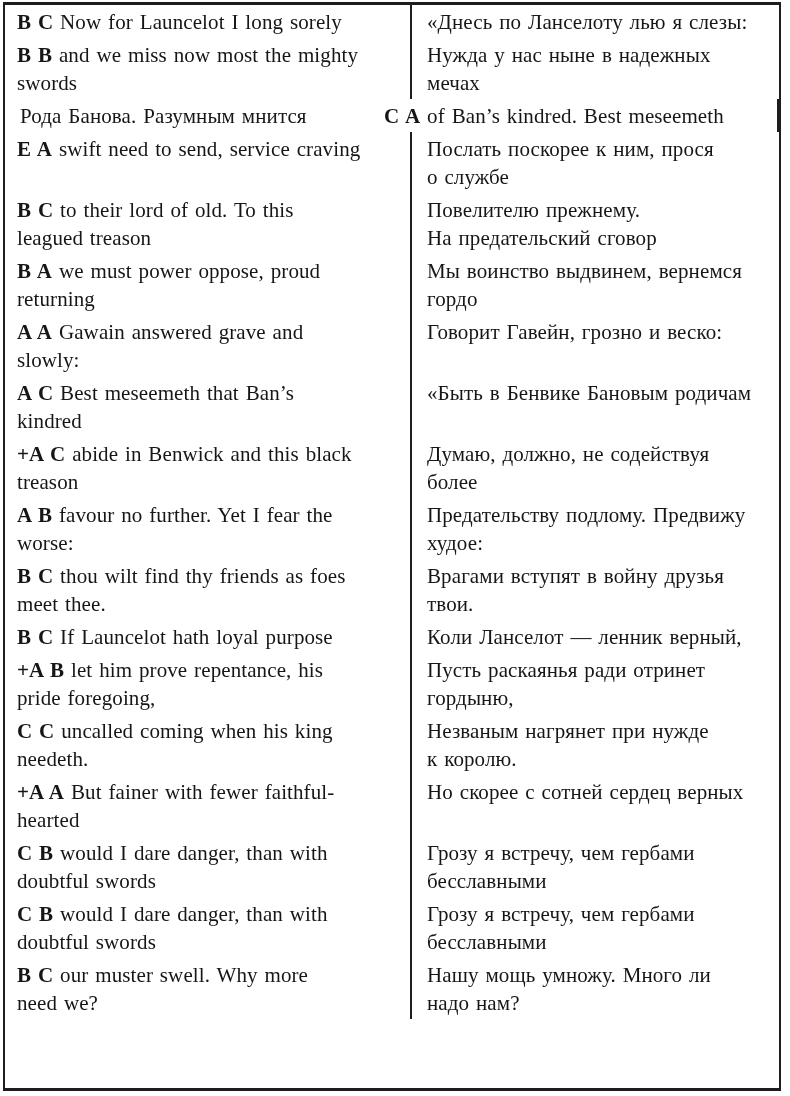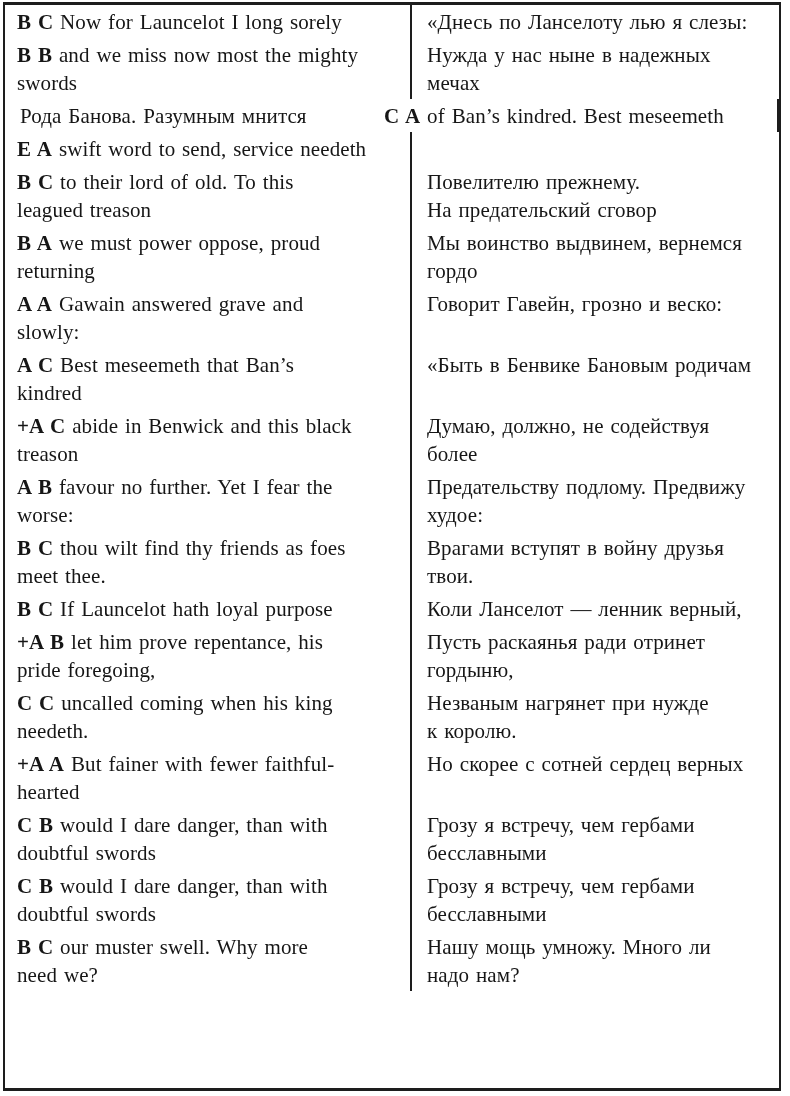--- a/index.html
+++ b/index.html
@@ -72,21 +72,23 @@
     <div class="cell right"><span class="txt">Нужда у нас ныне в надежных
 мечах</span></div>
   </div>
 
   <div class="row">
     <div class="cell right"><span class="txt">Рода Банова. Разумным мнится</span></div>
     <div class="cell left"><span class="code">C A</span> <span class="txt">of Ban’s kindred. Best meseemeth</span></div>
   </div>
 
   <div class="row">
-    <div class="cell left"><span class="code">E A</span> <span class="txt">swift word to send, service needeth</span></div>
+    <div class="cell left"><span class="code">E A</span> <span class="txt">swift need to send, service craving</span></div>
+    <div class="cell right"><span class="txt">Послать поскорее к ним, прося
+о службе</span></div>
   </div>
 
   <div class="row">
     <div class="cell left"><span class="code">B C</span> <span class="txt">to their lord of old. To this
 leagued treason</span></div>
     <div class="cell right"><span class="txt">Повелителю прежнему.
 На предательский сговор</span></div>
   </div>
 
   <div class="row">

